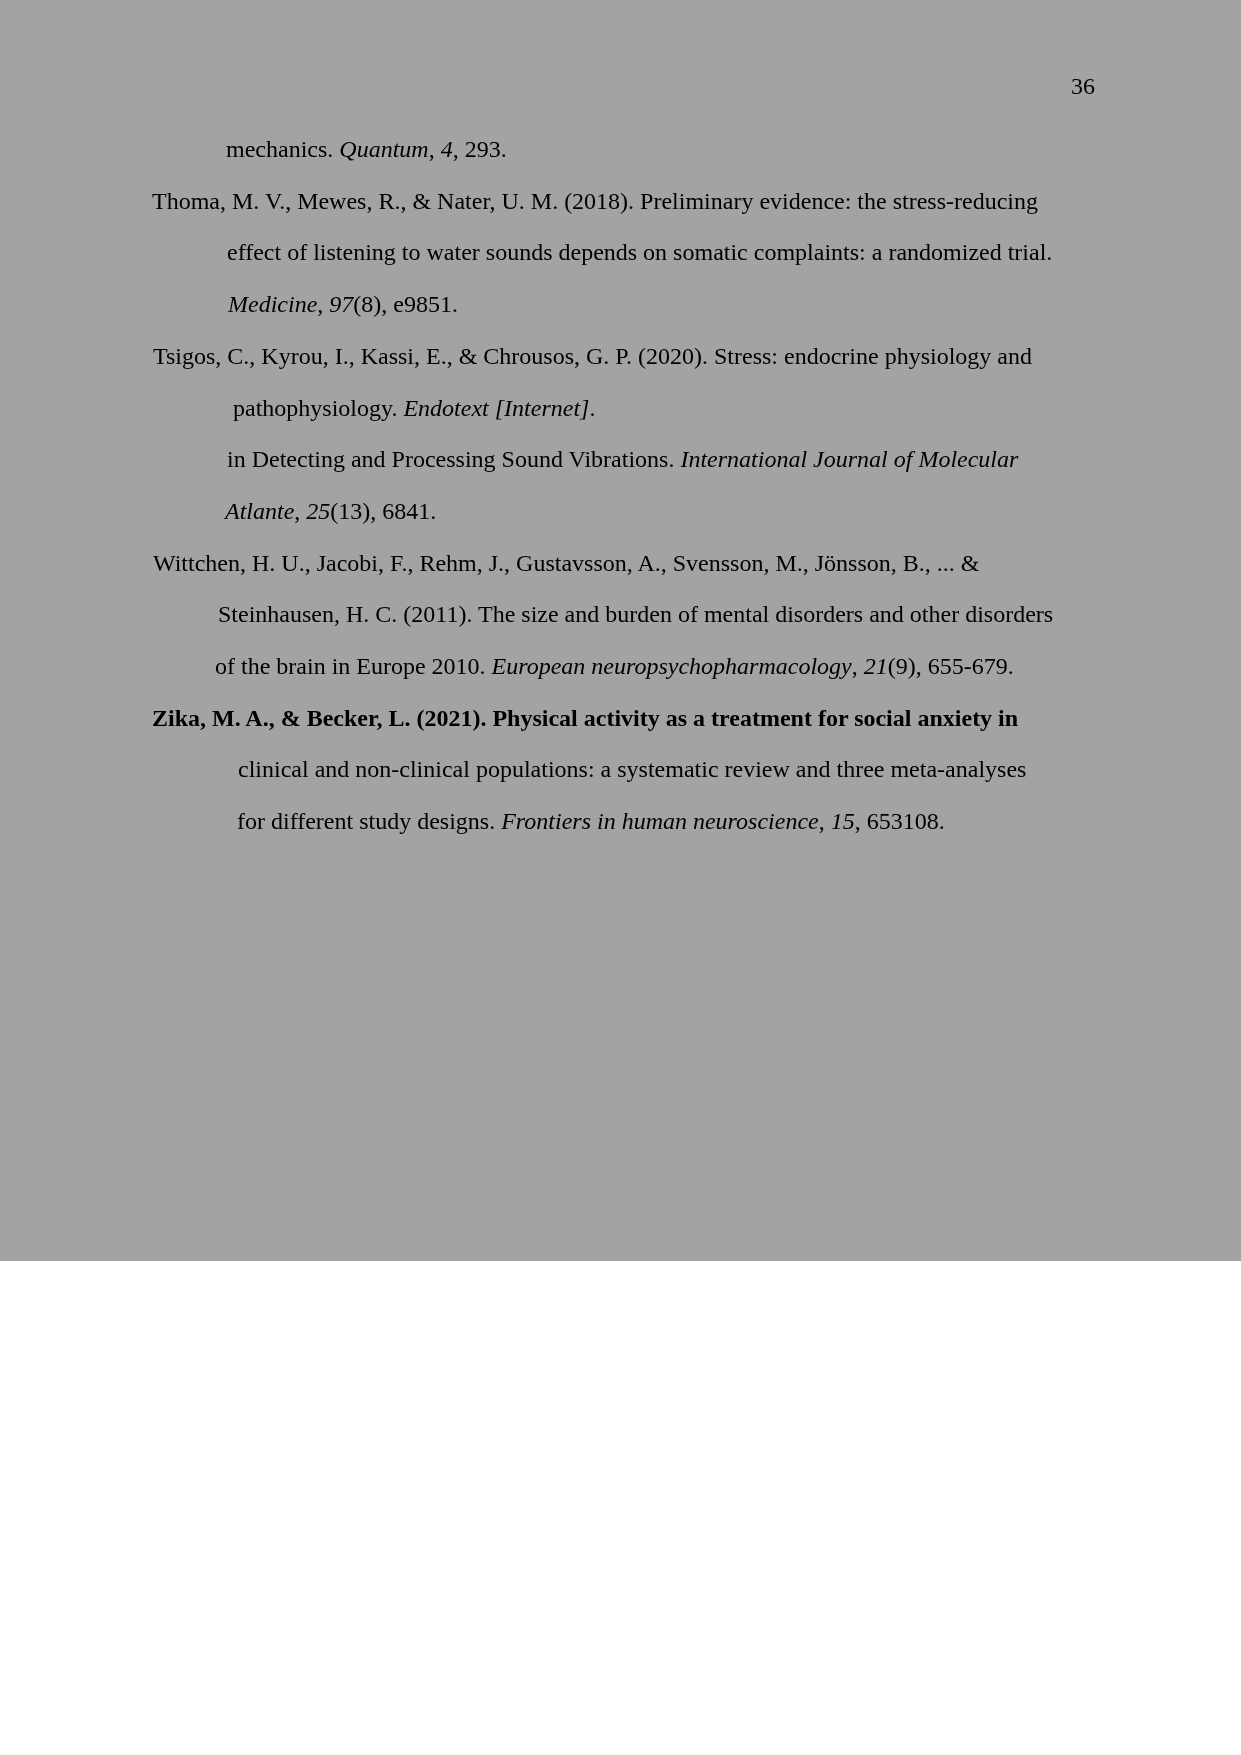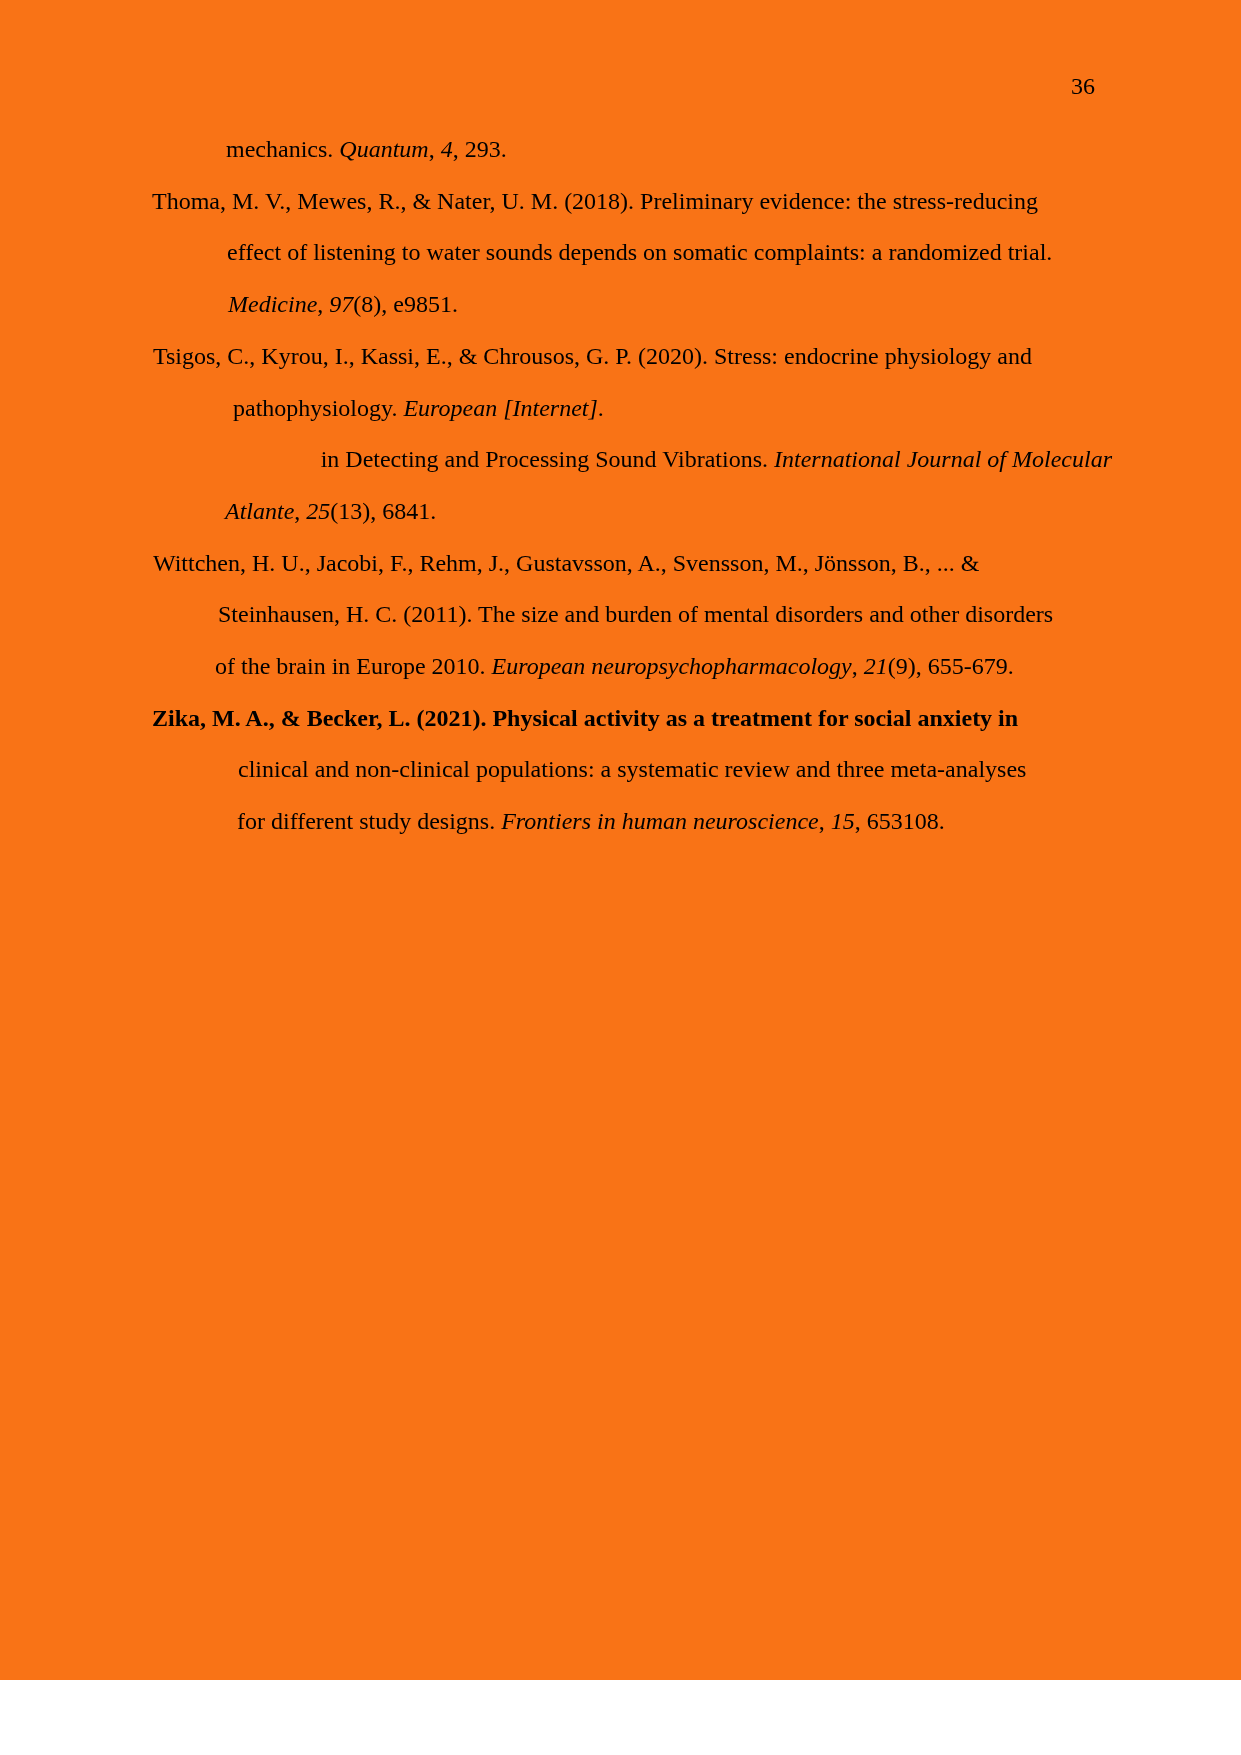--- a/index.html
+++ b/index.html
@@ -7,22 +7,22 @@
     width: 1241px;
     height: 1755px;
     background: #ffffff;
     font-family: "Liberation Serif", "DejaVu Serif", serif;
     color: #000000;
     overflow: hidden;
   }
   .page {
     position: relative;
     width: 1241px;
-    height: 1680px;
-    background: #f97316;
+    height: 1261px;
+    background: #a3a3a3;
   }
   .page-number {
     position: absolute;
     top: 72px;
     right: 146px;
     font-size: 24px;
     line-height: 28px;
     text-align: right;
   }
   .references-list {
@@ -52,24 +52,24 @@
       <div class="reference">
         <div class="ref-line" style="padding-left: 74px;"><span class="plain">mechanics. </span><span class="italic">Quantum</span><span class="plain">, </span><span class="italic">4</span><span class="plain">, 293.</span></div>
       </div>
       <div class="reference">
         <div class="ref-line" style="padding-left: 0px;"><span class="plain">Thoma, M. V., Mewes, R., &amp; Nater, U. M. (2018). Preliminary evidence: the stress-reducing</span></div>
         <div class="ref-line" style="padding-left: 75px;"><span class="plain">effect of listening to water sounds depends on somatic complaints: a randomized trial.</span></div>
         <div class="ref-line" style="padding-left: 76px;"><span class="italic">Medicine</span><span class="plain">, </span><span class="italic">97</span><span class="plain">(8), e9851.</span></div>
       </div>
       <div class="reference">
         <div class="ref-line" style="padding-left: 1px;"><span class="plain">Tsigos, C., Kyrou, I., Kassi, E., &amp; Chrousos, G. P. (2020). Stress: endocrine physiology and</span></div>
-        <div class="ref-line" style="padding-left: 81px;"><span class="plain">pathophysiology. </span><span class="italic">European [Internet]</span><span class="plain">.</span></div>
+        <div class="ref-line" style="padding-left: 81px;"><span class="plain">pathophysiology. </span><span class="italic">Endotext [Internet]</span><span class="plain">.</span></div>
       </div>
       <div class="reference">
-        <div class="ref-line" style="padding-left: 75px; text-align: right;"><span class="plain">in Detecting and Processing Sound Vibrations. </span><span class="italic">International Journal of Molecular</span></div>
+        <div class="ref-line" style="padding-left: 75px;"><span class="plain">in Detecting and Processing Sound Vibrations. </span><span class="italic">International Journal of Molecular</span></div>
         <div class="ref-line" style="padding-left: 73px;"><span class="italic">Atlante</span><span class="plain">, </span><span class="italic">25</span><span class="plain">(13), 6841.</span></div>
       </div>
       <div class="reference">
         <div class="ref-line" style="padding-left: 1px;"><span class="plain">Wittchen, H. U., Jacobi, F., Rehm, J., Gustavsson, A., Svensson, M., Jönsson, B., ... &amp;</span></div>
         <div class="ref-line" style="padding-left: 66px;"><span class="plain">Steinhausen, H. C. (2011). The size and burden of mental disorders and other disorders</span></div>
         <div class="ref-line" style="padding-left: 63px;"><span class="plain">of the brain in Europe 2010. </span><span class="italic">European neuropsychopharmacology</span><span class="plain">, </span><span class="italic">21</span><span class="plain">(9), 655-679.</span></div>
       </div>
       <div class="reference">
         <div class="ref-line" style="padding-left: 0px; font-weight: bold;"><span class="plain">Zika, M. A., &amp; Becker, L. (2021). Physical activity as a treatment for social anxiety in</span></div>
         <div class="ref-line" style="padding-left: 86px;"><span class="plain">clinical and non-clinical populations: a systematic review and three meta-analyses</span></div>

